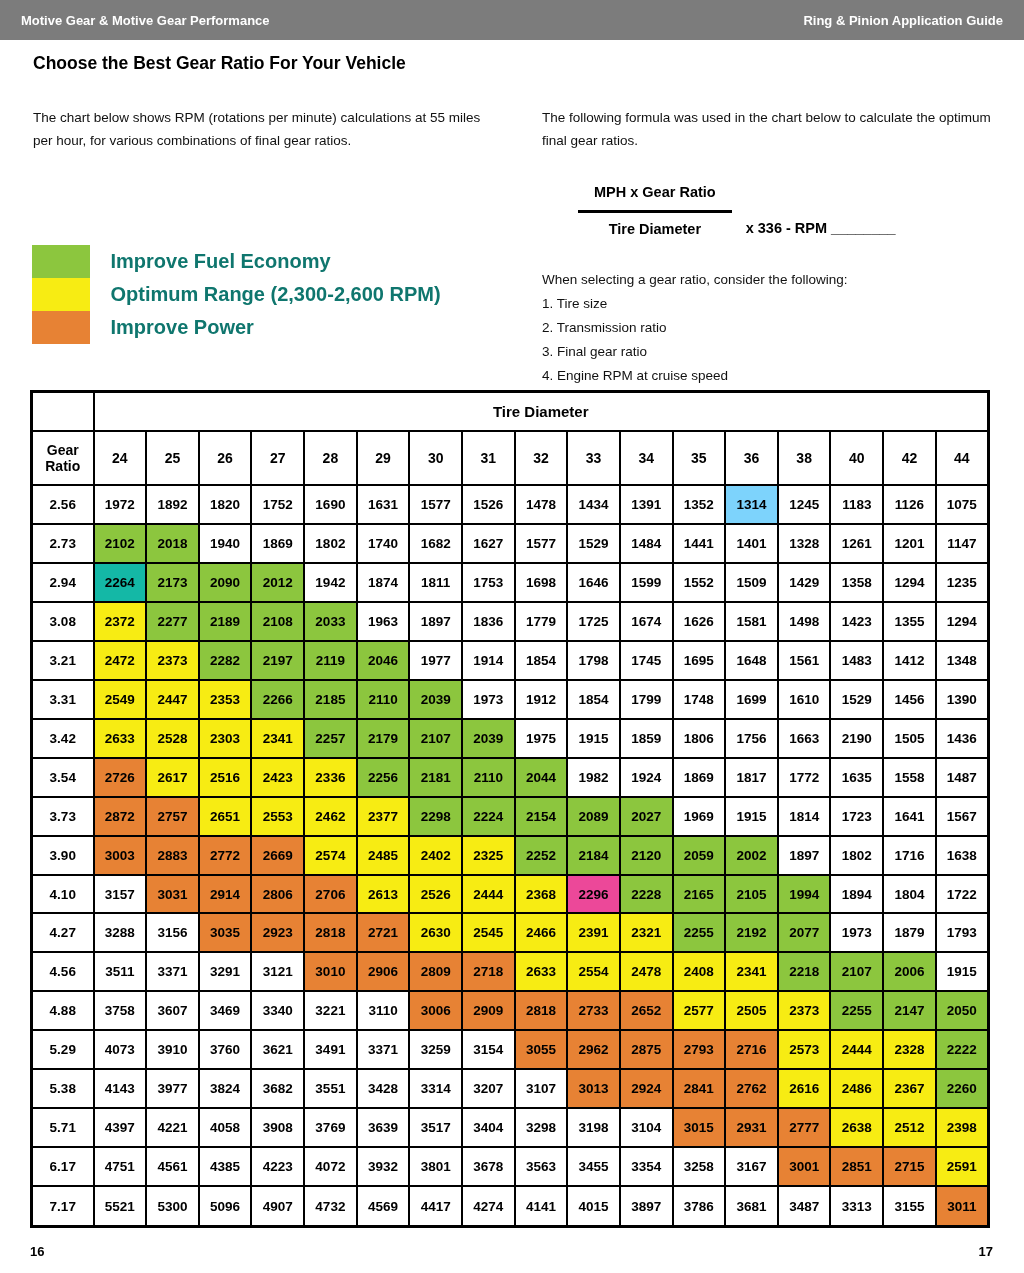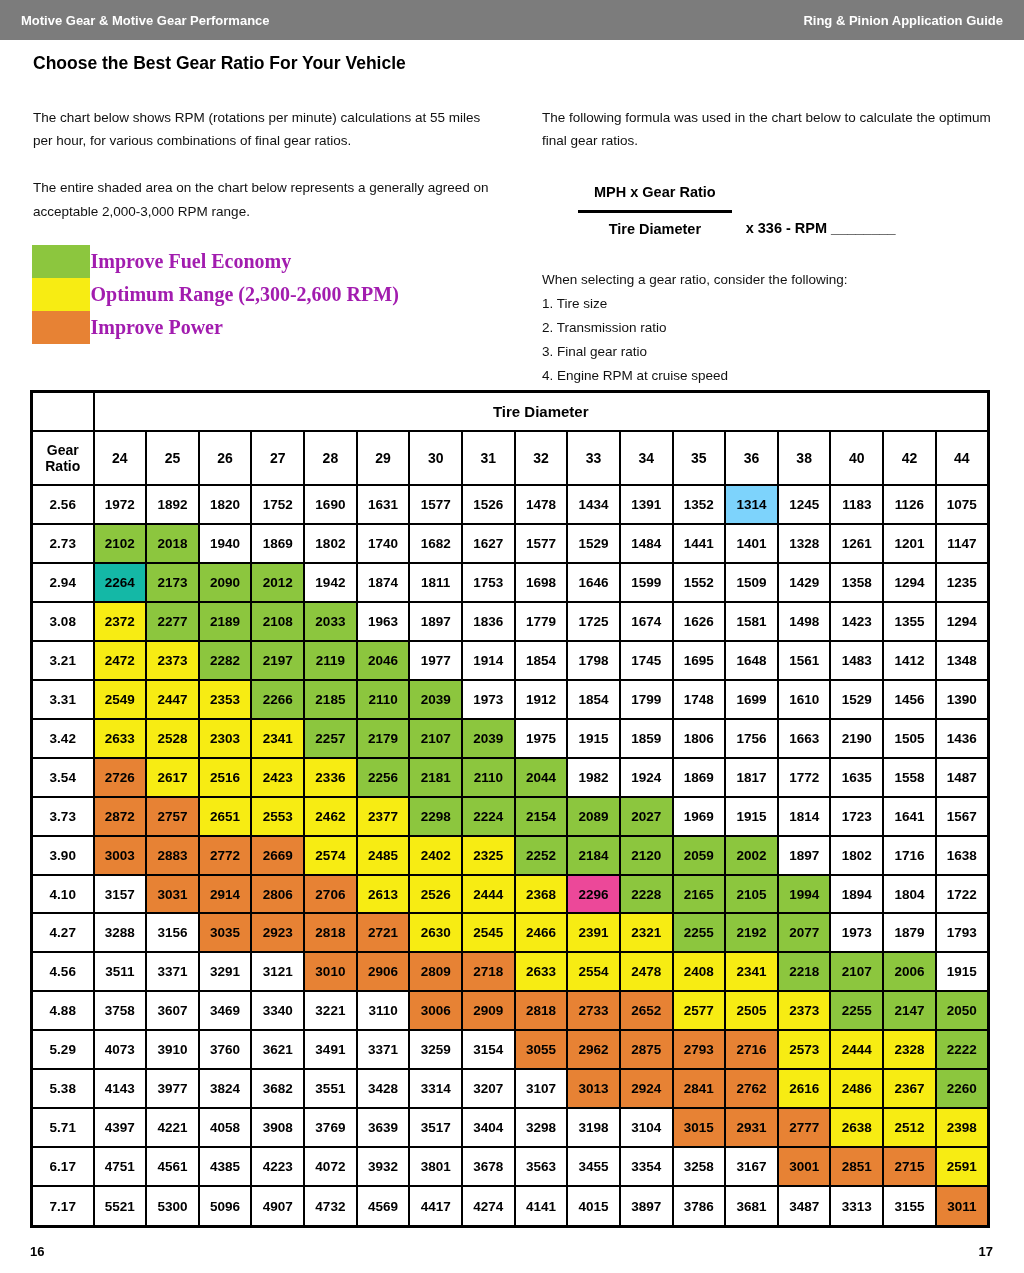--- a/index.html
+++ b/index.html
@@ -11,21 +11,21 @@
     position:absolute;top:0;left:0;width:1024px;height:40px;
     display:flex;justify-content:space-between;align-items:center;
     box-sizing:border-box;padding:0 21px;color:#fff;font-weight:bold;font-size:13px;
   }
   .page-title{position:absolute;top:53px;left:33px;font-size:17.5px;font-weight:bold;color:#000;}
   .col-left{position:absolute;top:106px;left:33px;width:462px;font-size:13.5px;line-height:1.72;color:#111;}
   .col-left p{margin:0 0 24px 0;}
   .legend{position:absolute;top:245px;left:32px;}
   .legend-row{display:flex;align-items:center;height:33px;}
   .legend-swatch{width:58px;height:33px;flex:0 0 58px;}
-  .legend-label{margin-left:0;font-size:20px;font-weight:bold;color:#a21caf;padding-left:0.5px;font-family:Liberation Serif, serif;}
+  .legend-label{margin-left:20px;font-size:20px;font-weight:bold;color:#0f766e;padding-left:0.5px;}
   .col-right{position:absolute;top:106px;left:542px;width:452px;font-size:13.5px;line-height:1.72;color:#111;}
   .formula-row{display:flex;align-items:flex-end;margin-top:28px;margin-left:36px;}
   .fraction{text-align:center;font-weight:bold;font-size:14.5px;color:#000;}
   .fraction .num{padding:0 16px 5px 16px;border-bottom:3px solid #000;}
   .fraction .den{padding-top:4px;}
   .formula-suffix{font-weight:bold;font-size:14.5px;color:#000;margin-left:14px;padding-bottom:1px;}
   .considerations{margin-top:26px;}
   .considerations div{line-height:1.78;}
   table.rpm{
     position:absolute;top:390px;left:30px;width:960px;height:838px;
@@ -51,21 +51,20 @@
 
 <div class="top-bar" style="background: rgb(124, 124, 124);">
   <span>Motive Gear &amp; Motive Gear Performance</span>
   <span>Ring &amp; Pinion Application Guide</span>
 </div>
 
 <div class="page-title">Choose the Best Gear Ratio For Your Vehicle</div>
 
 <div class="col-left">
   <p>The chart below shows RPM (rotations per minute) calculations at 55 miles per hour, for various combinations of final gear ratios.</p>
-  <p>The entire shaded area on the chart below represents a generally agreed on acceptable 2,000-3,000 RPM range.</p>
 </div>
 
 <div class="legend">
     <div class="legend-row">
       <div class="legend-swatch" style="background: rgb(140, 198, 62);"></div>
       <div class="legend-label">Improve Fuel Economy</div>
     </div>
     <div class="legend-row">
       <div class="legend-swatch" style="background: rgb(247, 236, 19);"></div>
       <div class="legend-label">Optimum Range (2,300-2,600 RPM)</div>

